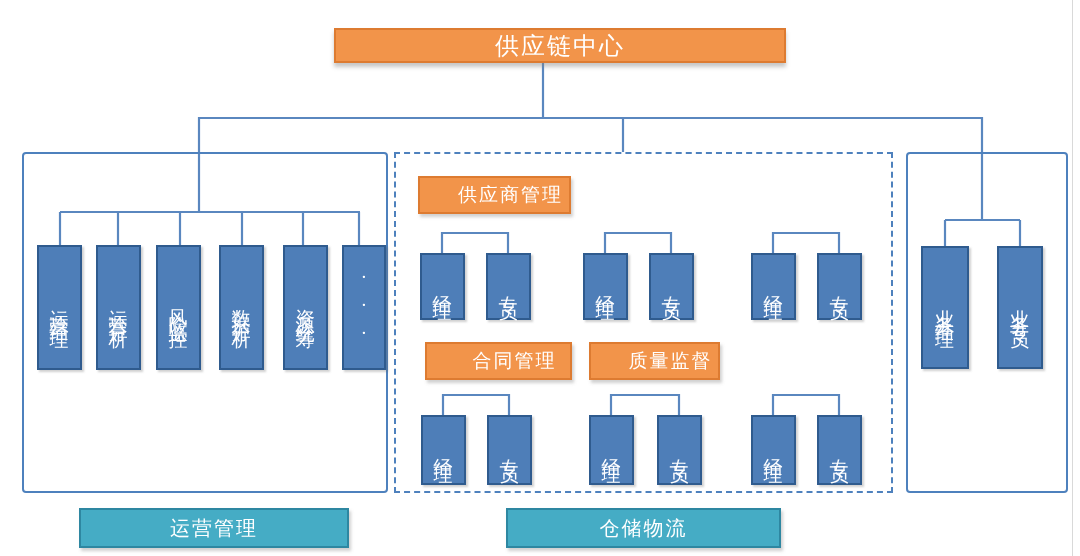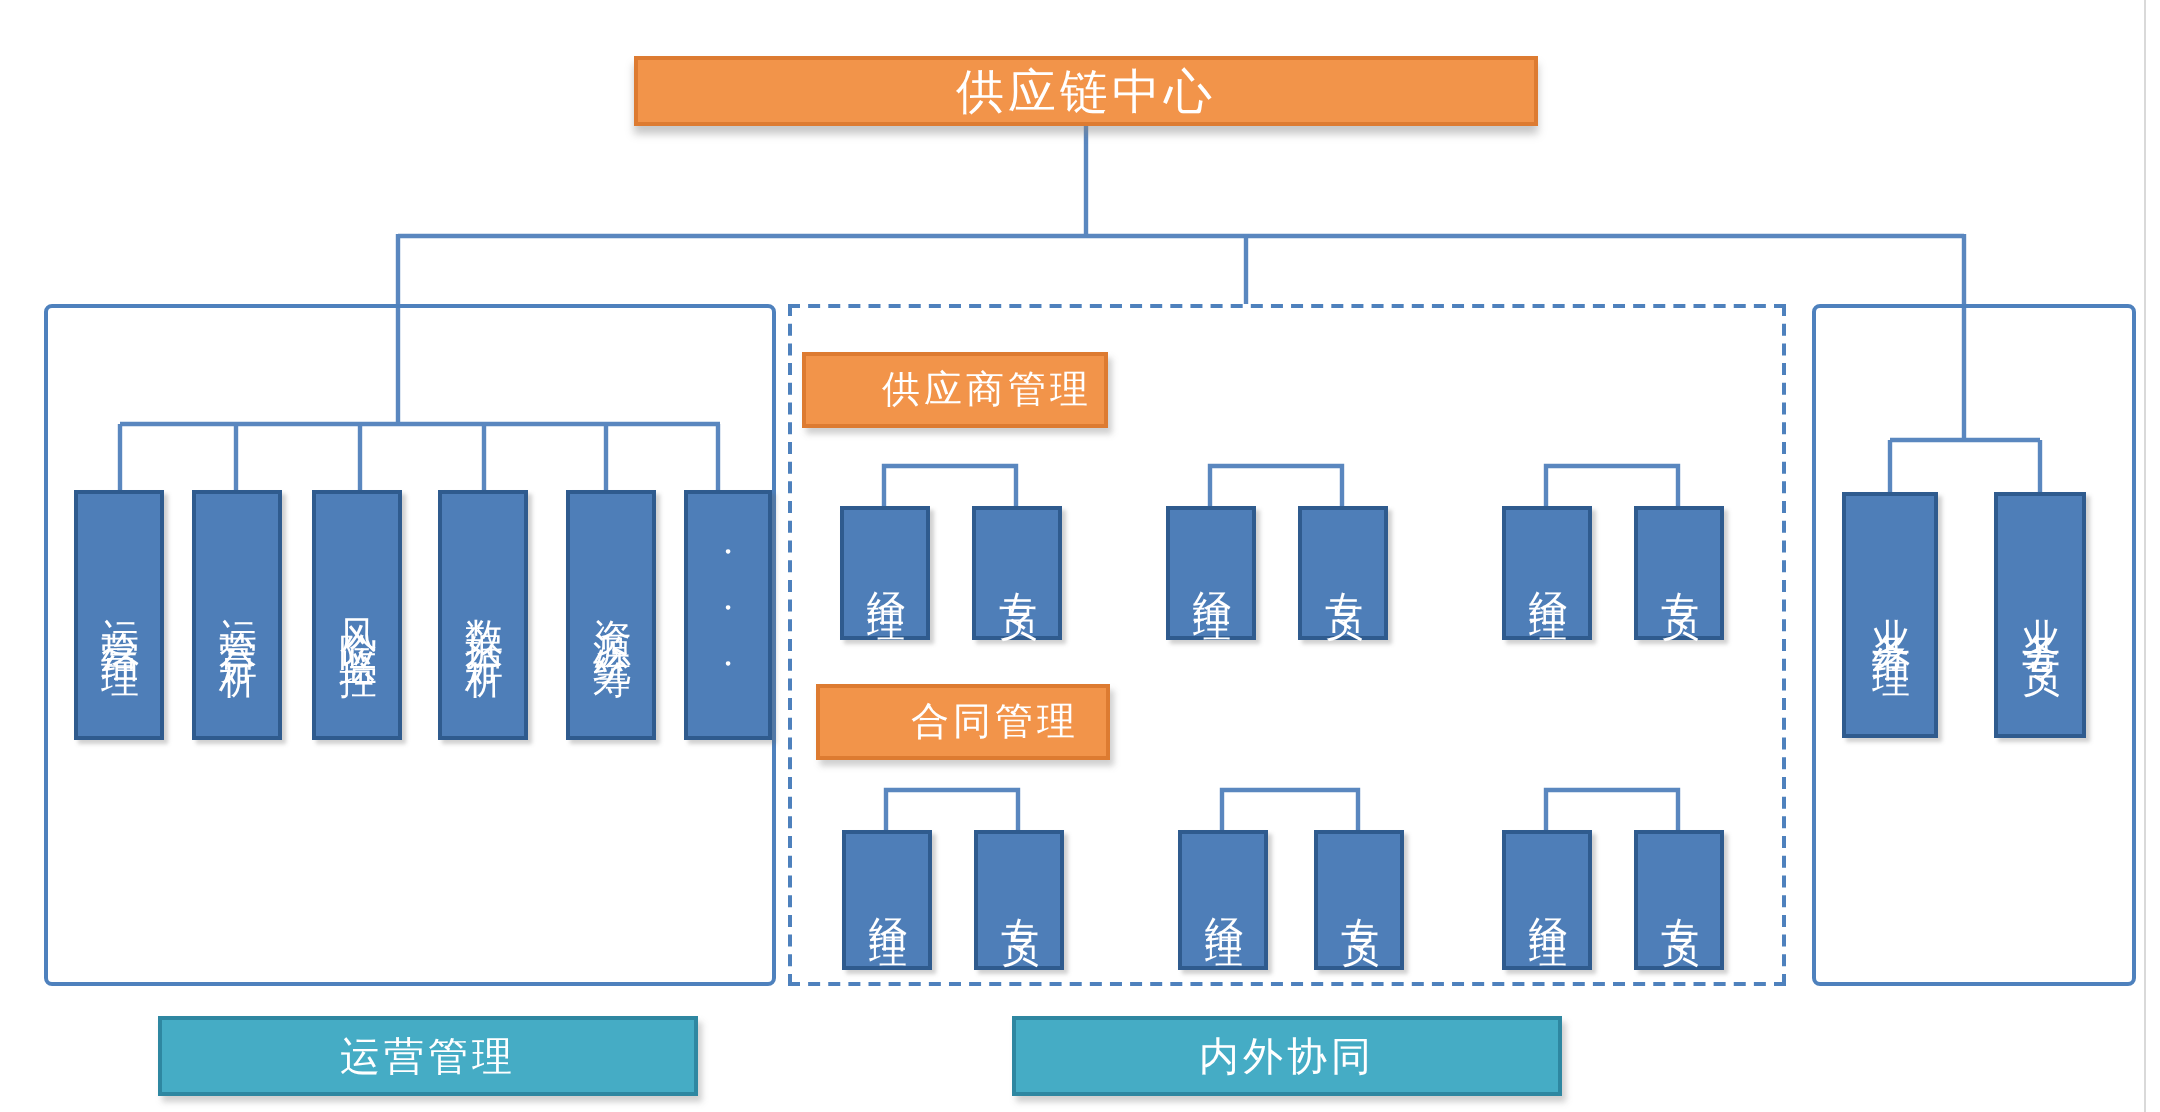--- a/index.html
+++ b/index.html
@@ -8,20 +8,21 @@
     background:#ffffff;
     font-family:"Liberation Serif","DejaVu Serif",serif;
   }
   .abs{position:absolute;box-sizing:border-box;}
   
   .node-orange{
     background:#F2944A;border:2px solid #DD7B31;color:#ffffff;
     display:flex;align-items:center;justify-content:center;
     box-shadow:2px 3px 3px rgba(120,120,120,0.35);
     letter-spacing:2px;
+    margin-left:17px;
   }
   .node-root{font-size:24px;box-shadow:0 4px 4px rgba(130,130,130,0.45);}
   .node-dept{font-size:19px;padding-left:32px;}
   .node-blue{
     background:#4E7EB8;border:2px solid #2F5B8E;color:#ffffff;
     display:flex;align-items:center;justify-content:center;
     box-shadow:2px 2px 2px rgba(100,100,100,0.3);
   }
   .vtext{
     writing-mode:vertical-rl;text-orientation:upright;
@@ -115,20 +116,21 @@
     <span class="vtext">专员</span>
     </div>
   <div class="abs node-blue" style="left:751px;top:253px;width:45px;height:67px">
     <span class="vtext">经理</span>
     </div>
   <div class="abs node-blue" style="left:817px;top:253px;width:45px;height:67px">
     <span class="vtext">专员</span>
     </div>
 
   <div class="abs node-orange node-dept" style="left:408px;top:342px;width:147px;height:38px">合同管理</div>
+  <div class="abs node-orange node-dept" style="left:572px;top:342px;width:131px;height:38px">质量监督</div>
 
   <div class="abs node-blue" style="left:421px;top:415px;width:45px;height:70px">
     <span class="vtext">经理</span>
     </div>
   <div class="abs node-blue" style="left:487px;top:415px;width:45px;height:70px">
     <span class="vtext">专员</span>
     </div>
   <div class="abs node-blue" style="left:589px;top:415px;width:45px;height:70px">
     <span class="vtext">经理</span>
     </div>
@@ -143,17 +145,17 @@
     </div>
 
   <div class="abs node-blue" style="left:921px;top:246px;width:48px;height:123px">
     <span class="vtext">业务经理</span>
     </div>
   <div class="abs node-blue" style="left:997px;top:246px;width:46px;height:123px">
     <span class="vtext">业务专员</span>
     </div>
 
   <div class="abs node-teal" style="left:68px;top:508px;width:270px;height:40px">运营管理</div>
-  <div class="abs node-teal" style="left:495px;top:508px;width:275px;height:40px">内外协同</div>
+  <div class="abs node-teal" style="left:495px;top:508px;width:275px;height:40px">仓储物流</div>
 
   <div class="abs page-edge" style="left:1072px;top:0;width:1px;height:556px"></div>
 
 </div>
 
 </body></html>

